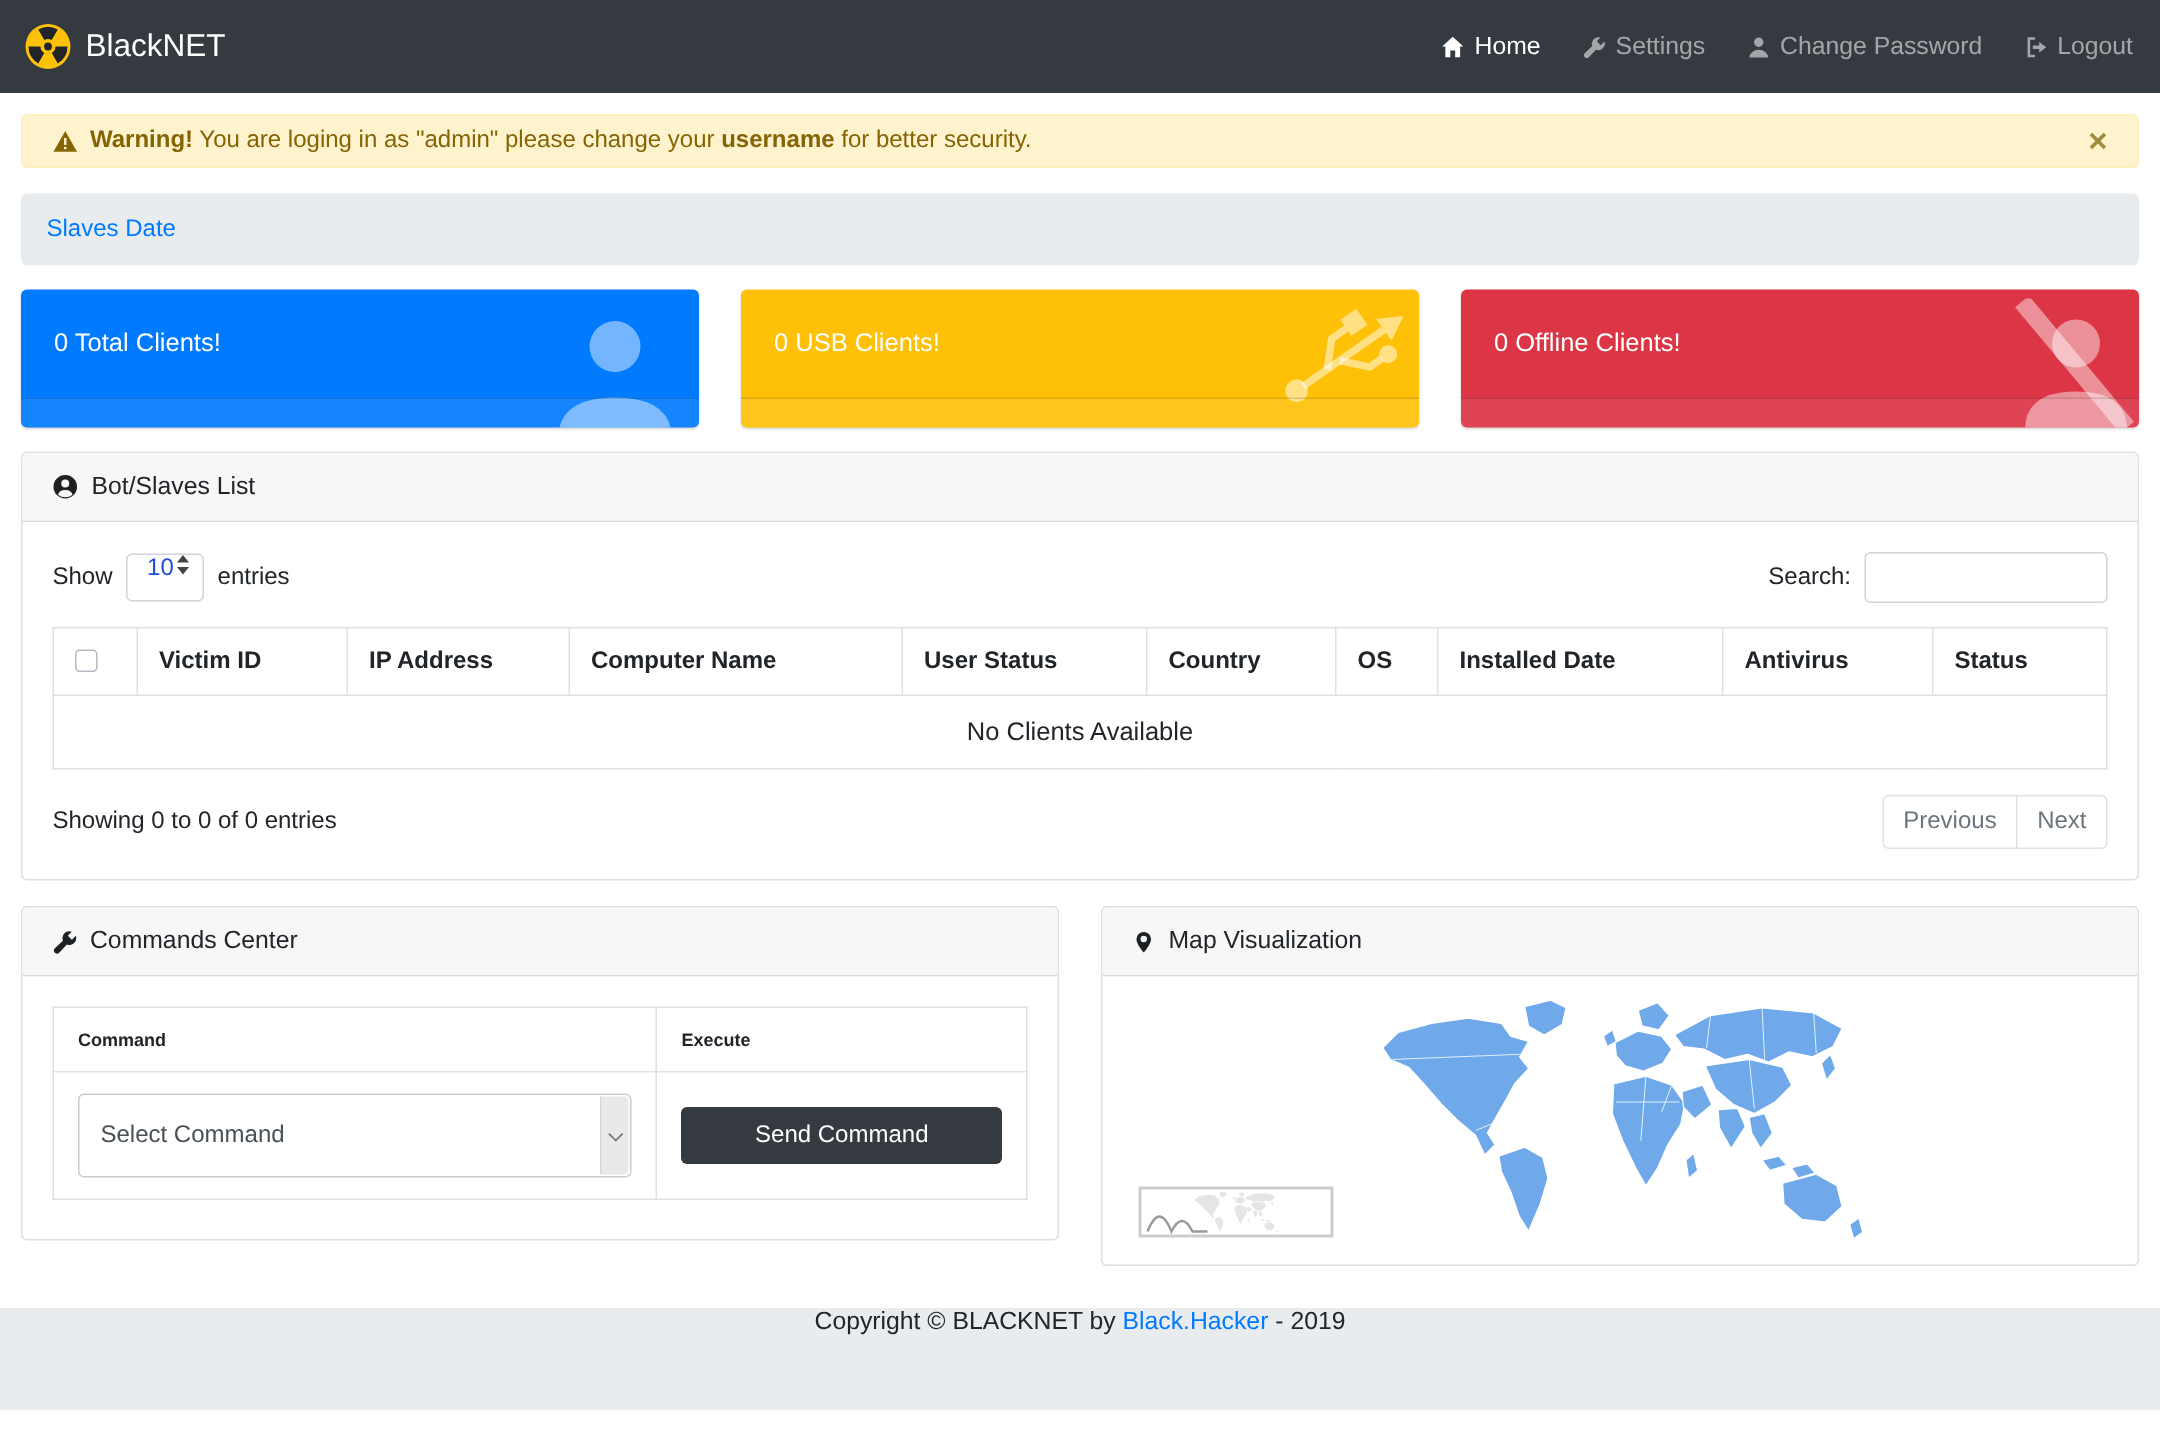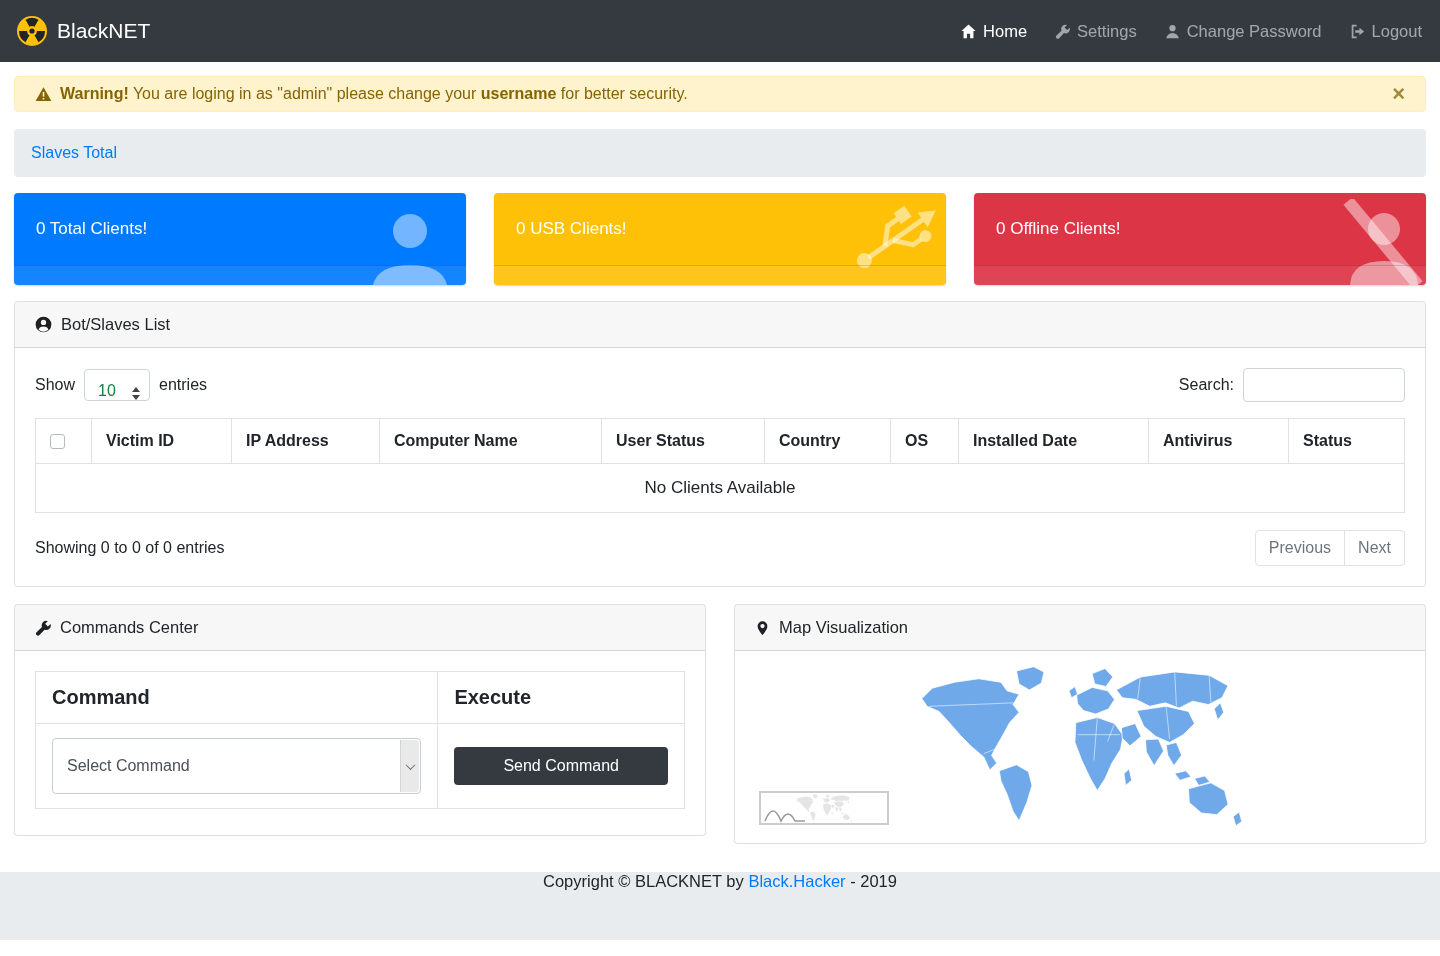--- a/index.html
+++ b/index.html
@@ -61,22 +61,22 @@
   .card-header {
     background:#f7f7f7; border-bottom:1px solid rgba(0,0,0,0.125);
     border-radius:4px 4px 0 0; height:46px; display:flex; align-items:center; gap:9px; padding:0 20px;
     font-size:16.5px;
   }
   .card-body { padding: 20px; }
   
   .list-controls { display:flex; align-items:center; justify-content:space-between; margin-bottom:16px; }
   .show-group { display:flex; align-items:center; gap:9px; }
   .mini-select {
-    position:relative; width:66px; height:32px; border:1px solid #ced4da; border-radius:4px;
-    display:flex; align-items:flex-end; padding-left:13px; color:#15803d; cursor:pointer; background:#fff;
+    position:relative; width:52px; height:32px; border:1px solid #ced4da; border-radius:4px;
+    display:flex; align-items:flex-start; padding-left:13px; color:#1d4ed8; cursor:pointer; background:#fff;
   }
   .stepper { position:absolute; right:9px; display:flex; flex-direction:column; gap:3px; }
   .tri-up   { width:0; height:0; border-left:4px solid transparent; border-right:4px solid transparent; border-bottom:5px solid #444; }
   .tri-down { width:0; height:0; border-left:4px solid transparent; border-right:4px solid transparent; border-top:5px solid #444; }
   .search-group { display:flex; align-items:center; gap:9px; }
   .search-input { width:162px; height:34px; border:1px solid #ced4da; border-radius:4px; padding:0 10px; font-size:15px; font-family:"Liberation Sans",sans-serif; }
   .data-table { width:100%; border-collapse:collapse; table-layout:fixed; }
   .data-table th, .data-table td { border:1px solid #dee2e6; }
   .data-table th { text-align:left; font-weight:bold; font-size:16px; padding:13px 14px; }
   .data-table td.empty-cell { text-align:center; padding:14px; font-size:17px; }
@@ -84,21 +84,21 @@
   .list-footer { display:flex; align-items:center; justify-content:space-between; margin-top:17px; }
   .pagination { display:flex; }
   .page-btn { padding:8px 13px; border:1px solid #dee2e6; color:#6c757d; background:#fff; cursor:pointer; font-size:16px; }
   .page-btn.prev { border-radius:4px 0 0 4px; }
   .page-btn.next { border-radius:0 4px 4px 0; margin-left:-1px; }
   
   .bottom-row { margin:17px 14px 0; display:flex; gap:28px; align-items:flex-start; }
   .bottom-row .card { margin:0; flex:1; }
   .cmd-table { width:100%; border-collapse:collapse; }
   .cmd-table th, .cmd-table td { border:1px solid #dee2e6; text-align:left; padding:14px 16px; }
-  .cmd-table th { font-weight:bold; font-size:20px; }
+  .cmd-table th { font-weight:bold; font-size:12px; }
   .col-command { width:62%; } .col-execute { width:38%; }
   .select-box {
     position:relative; height:56px; border:1px solid #c8cdd2; border-radius:4px; background:#fff;
     display:flex; align-items:center; padding-left:14px; color:#495057; cursor:pointer;
   }
   .select-strip {
     position:absolute; top:1px; right:1px; bottom:1px; width:19px;
     background:#e9e9e9; border-left:1px solid #d4d4d4; border-radius:0 3px 3px 0;
     display:flex; align-items:center; justify-content:center;
   }
@@ -213,21 +213,21 @@
         <path d="M8 1.2 L15.4 14.2 H0.6 Z" fill="#856404"></path>
         <rect x="7.25" y="5.6" width="1.5" height="4.4" fill="#fff3cd"></rect>
         <rect x="7.25" y="11.2" width="1.5" height="1.5" fill="#fff3cd"></rect>
       </svg>
   </span>
   <span><b>Warning!</b><span> You are loging in as "admin" please change your </span><b>username</b><span> for better security.</span></span>
   <span class="alert-close">×</span>
 </div>
 
 <div class="menu-panel">
-  <a class="menu-link">Slaves Total</a>
+  <a class="menu-link">Slaves Date</a>
 </div>
 
 <div class="stats-row">
   <div class="stat-card c-blue">
     <span class="stat-label">0 Total Clients!</span>
     <svg class="stat-icon icon-users" width="112" height="92" viewBox="0 0 112 92" fill="rgba(255,255,255,0.45)">
       <circle cx="58" cy="26" r="17"></circle>
         <path d="M20 88 q0 -28 38 -28 q38 0 38 28 v6 H20 z"></path>
     </svg>
     <div class="stat-footer"></div>

